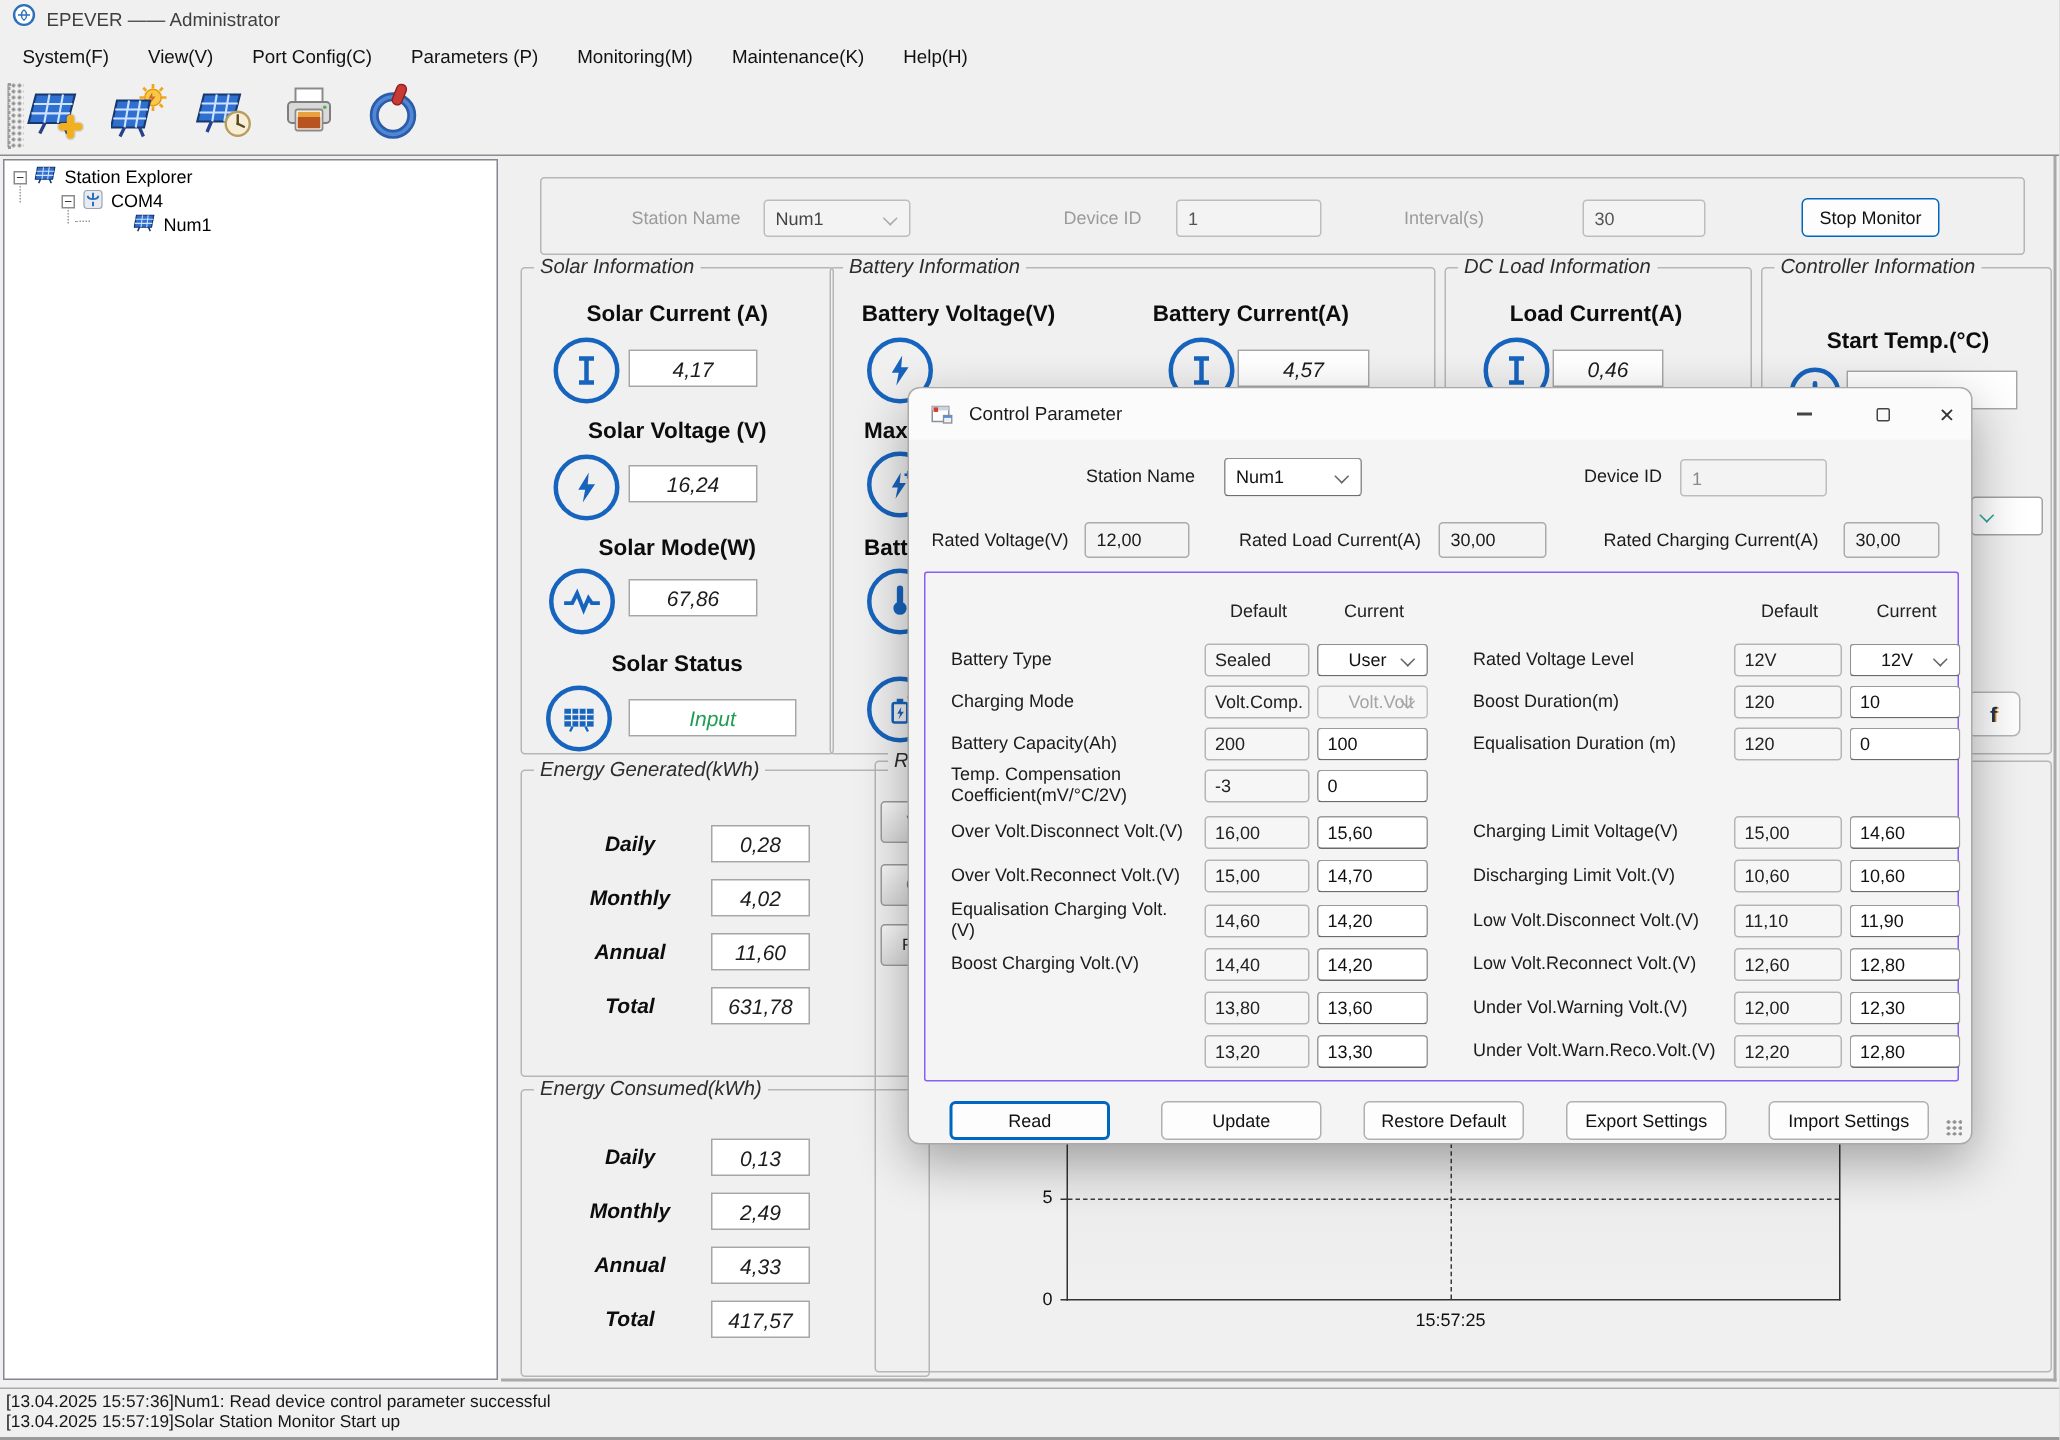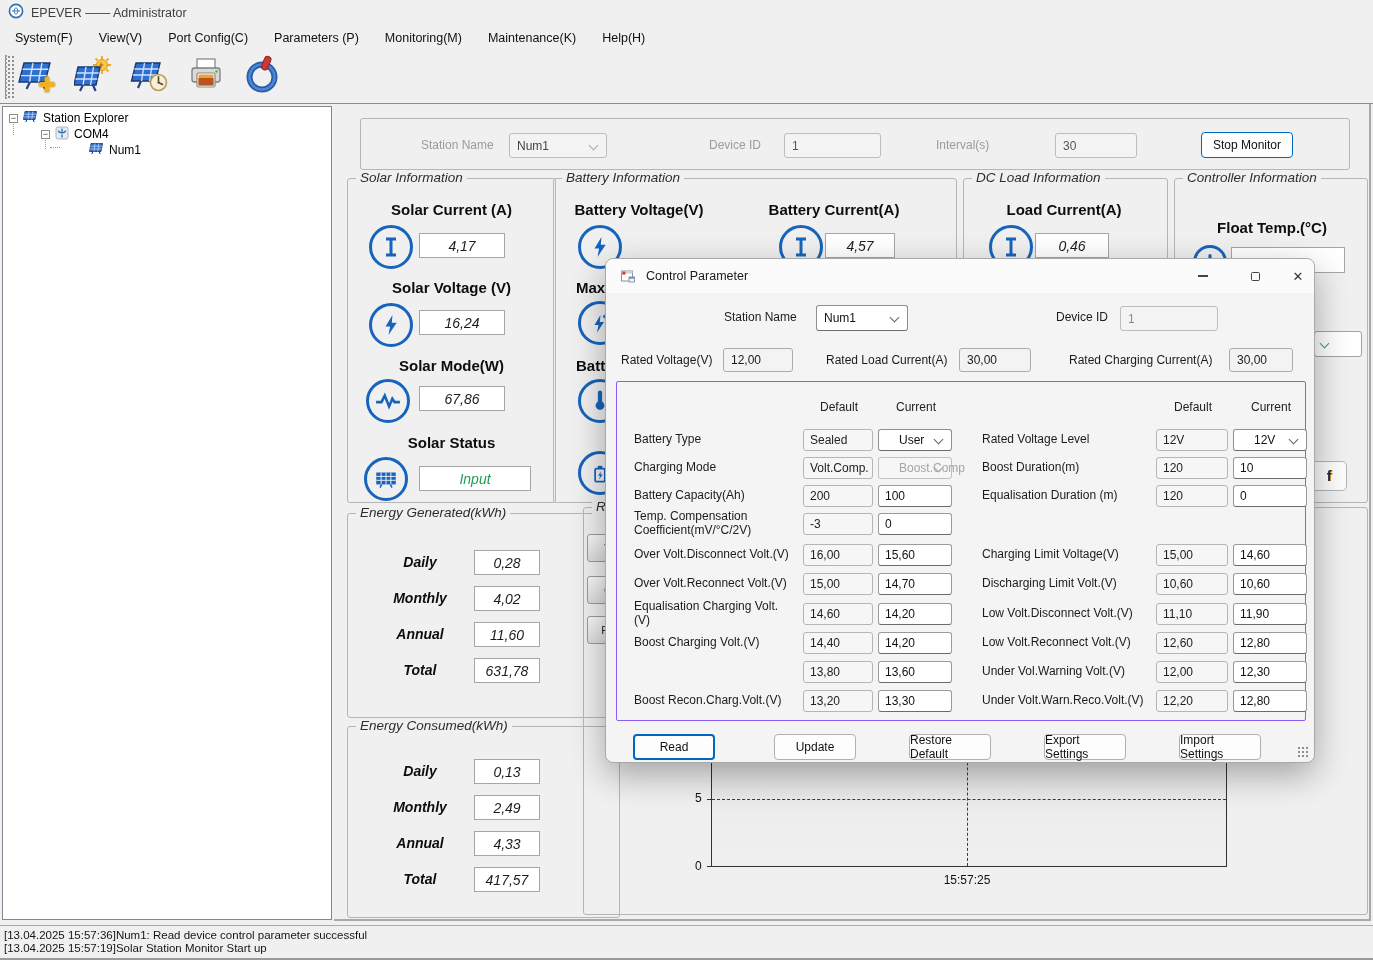--- a/index.html
+++ b/index.html
@@ -72,21 +72,21 @@
   .dlg-label{position:absolute;font-size:12px;color:#1b1b1b;white-space:nowrap;}
   .ro-box{position:absolute;height:24px;background:#f3f3f3;border:1px solid #ababab;border-radius:3px;font-size:12px;color:#1b1b1b;display:flex;align-items:center;padding-left:7px;}
   .dlg-group{position:absolute;left:10px;top:122px;width:690px;height:340px;border:1px solid #8b5cf6;border-radius:2px;}
   .col-hdr{position:absolute;top:18px;font-size:12px;color:#222;text-align:center;}
   .p-label{position:absolute;display:flex;align-items:center;font-size:12px;color:#1b1b1b;line-height:1.15;height:34px;}
   .p-ro{position:absolute;height:22px;background:#f6f6f6;border:1px solid #b5b5b5;border-radius:3px;font-size:12px;color:#222;display:flex;align-items:center;padding-left:6px;}
   .p-tb{position:absolute;height:22px;background:#fff;border:1px solid #9b9b9b;border-bottom-color:#6b6b6b;border-radius:3px;font-size:12px;color:#111;display:flex;align-items:center;padding-left:6px;}
   .p-combo{position:absolute;height:22px;background:#fff;border:1px solid #8f8f8f;border-bottom-color:#6b6b6b;border-radius:3px;font-size:12px;color:#111;display:flex;align-items:center;padding-left:20px;}
   .p-combo.disabled{background:#f6f6f6;color:#a5a5a5;border-color:#c0c0c0;}
   .p-combo .chev{top:6px;}
-  .dlg-btn{position:absolute;top:475px;width:82px;height:26px;background:#fdfdfd;border:1px solid #b0b0b0;border-radius:4px;font-size:12px;color:#111;display:flex;align-items:center;justify-content:center;}
+  .dlg-btn{position:absolute;top:475px;width:107px;height:26px;background:#fdfdfd;border:1px solid #b0b0b0;border-radius:4px;font-size:12px;color:#111;display:flex;align-items:center;justify-content:center;}
   .dlg-btn.focused{border:2px solid #0067c0;}
   .grip{position:absolute;right:6px;bottom:5px;width:11px;height:11px;
         background:radial-gradient(circle,#8f8f8f 1px,transparent 1.3px);background-size:4px 4px;}
 
   
   .statusbar{position:absolute;left:0;top:925px;width:1373px;height:33px;background:#f0f0f0;border-top:1px solid #ababab;}
   .status-line{position:absolute;left:4px;font-size:11.5px;color:#161616;white-space:nowrap;}
 
   
   .partial-combo{position:absolute;height:26px;background:#fff;border:1px solid #a2a2a2;border-radius:3px;}
@@ -274,21 +274,21 @@
           <path d="M13.5 2 6.5 13.5h4.6L9.5 22l8.2-12.2h-4.9z" fill="currentColor"></path>
         </svg>
       </div>
     <div class="value-box" style="left:70px;top:54px;width:86px;margin-top:39px;">13,71</div>
     <div class="m-label" style="left:205px;width:150px;top:22px;">Battery Current(A)</div>
     <div class="ring-icon" style="left:225px;top:46px;">
         <svg width="24" height="24" viewBox="0 0 24 24">
           <path d="M7 4h10M7 20h10M12 4v16" stroke="currentColor" stroke-width="3" fill="none"></path>
         </svg>
       </div>
-    <div class="value-box" style="left:271px;top:54px;width:70px;">4,57</div>
+    <div class="value-box" style="left:271px;top:54px;width:88px;">4,57</div>
     <div class="m-label" style="left:22px;top:100px;text-align:left;">Max</div>
     <div class="ring-icon" style="left:24px;top:122px;">
         <svg width="24" height="24" viewBox="0 0 24 24">
           <path d="M12.5 4 6.5 14h4L9 21.5 16 11h-4.2z" fill="currentColor"></path>
           <path d="M17.5 3v5M15 5.5h5" stroke="currentColor" stroke-width="1.8"></path>
         </svg>
       </div>
     <div class="m-label" style="left:22px;top:178px;text-align:left;">Batt</div>
     <div class="ring-icon" style="left:24px;top:200px;">
         <svg width="24" height="24" viewBox="0 0 24 24">
@@ -314,21 +314,21 @@
     <div class="ring-icon" style="left:25px;top:46px;">
         <svg width="24" height="24" viewBox="0 0 24 24">
           <path d="M7 4h10M7 20h10M12 4v16" stroke="currentColor" stroke-width="3" fill="none"></path>
         </svg>
       </div>
     <div class="value-box" style="left:71px;top:54px;width:74px;">0,46</div>
   </div>
 
   <div class="groupbox" style="left:1174px;top:178px;width:194px;height:325px;">
     <span class="group-title">Controller Information</span>
-    <div class="m-label" style="left:8px;width:178px;top:40px;">Float Temp.(°C)</div>
+    <div class="m-label" style="left:8px;width:178px;top:40px;">Start Temp.(°C)</div>
     <div class="ring-icon small" style="left:18px;top:66px;">
         <svg width="18" height="18" viewBox="0 0 24 24">
           <path d="M12 3.5v10" stroke="currentColor" stroke-width="4.2" stroke-linecap="round"></path>
           <circle cx="12" cy="16.5" r="4.4" fill="currentColor"></circle>
         </svg>
       </div>
     <div class="value-box" style="left:56px;top:68px;width:114px;height:26px;"></div>
     <div class="partial-combo" style="left:139px;top:152px;width:48px;">
       <span class="chev" style="left:6px;right:auto;border-color:#2aa198;"></span>
     </div>
@@ -435,21 +435,21 @@
       <div class="col-hdr" style="left:616px;width:76px;">Current</div>
     <div class="p-label" style="left:17px;width:162px;top:41px;">Battery Type</div>
         <div class="p-ro" style="left:186px;width:70px;top:47px;">Sealed</div>
         <div class="p-combo" style="left:261px;width:74px;top:47px;">
           <span>User</span>
           <span class="chev"></span>
         </div>
         <div class="p-label" style="left:17px;width:162px;top:69px;">Charging Mode</div>
         <div class="p-ro" style="left:186px;width:70px;top:75px;">Volt.Comp.</div>
         <div class="p-combo disabled" style="left:261px;width:74px;top:75px;">
-          <span>Boost.Comp</span>
+          <span>Volt.Volt</span>
           <span class="chev gray"></span>
         </div>
         <div class="p-label" style="left:17px;width:162px;top:97px;">Battery Capacity(Ah)</div>
         <div class="p-ro" style="left:186px;width:70px;top:103px;">200</div>
         <div class="p-tb" style="left:261px;width:74px;top:103px;">100</div>
         <div class="p-label" style="left:17px;width:162px;top:125px;">Temp. Compensation Coefficient(mV/°C/2V)</div>
         <div class="p-ro" style="left:186px;width:70px;top:131px;">-3</div>
         <div class="p-tb" style="left:261px;width:74px;top:131px;">0</div>
         <div class="p-label" style="left:17px;width:162px;top:156px;">Over Volt.Disconnect Volt.(V)</div>
         <div class="p-ro" style="left:186px;width:70px;top:162px;">16,00</div>
@@ -458,21 +458,20 @@
         <div class="p-ro" style="left:186px;width:70px;top:191px;">15,00</div>
         <div class="p-tb" style="left:261px;width:74px;top:191px;">14,70</div>
         <div class="p-label" style="left:17px;width:162px;top:215px;">Equalisation Charging Volt. (V)</div>
         <div class="p-ro" style="left:186px;width:70px;top:221px;">14,60</div>
         <div class="p-tb" style="left:261px;width:74px;top:221px;">14,20</div>
         <div class="p-label" style="left:17px;width:162px;top:244px;">Boost Charging Volt.(V)</div>
         <div class="p-ro" style="left:186px;width:70px;top:250px;">14,40</div>
         <div class="p-tb" style="left:261px;width:74px;top:250px;">14,20</div>
         <div class="p-ro" style="left:186px;width:70px;top:279px;">13,80</div>
         <div class="p-tb" style="left:261px;width:74px;top:279px;">13,60</div>
-        <div class="p-label" style="left:17px;width:162px;top:302px;">Boost Recon.Charg.Volt.(V)</div>
         <div class="p-ro" style="left:186px;width:70px;top:308px;">13,20</div>
         <div class="p-tb" style="left:261px;width:74px;top:308px;">13,30</div>
         <div class="p-label" style="left:365px;width:170px;top:41px;">Rated Voltage Level</div>
         <div class="p-ro" style="left:539px;width:72px;top:47px;">12V</div>
         <div class="p-combo" style="left:616px;width:74px;top:47px;">
           <span>12V</span>
           <span class="chev"></span>
         </div>
         <div class="p-label" style="left:365px;width:170px;top:69px;">Boost Duration(m)</div>
         <div class="p-ro" style="left:539px;width:72px;top:75px;">120</div>

